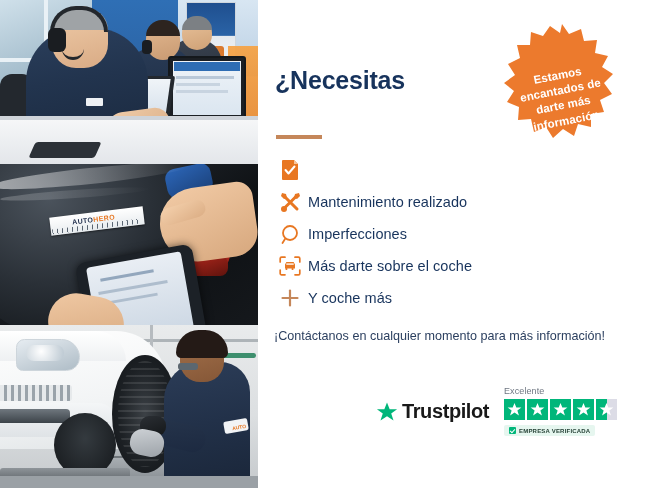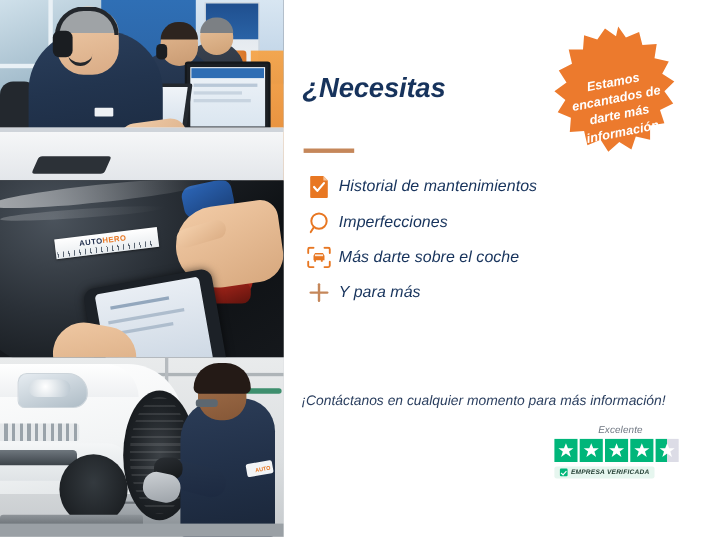--- a/index.html
+++ b/index.html
@@ -174,51 +174,51 @@
     background:linear-gradient(160deg,#cfd3d7,#9aa0a6);border-radius:12px;transform:rotate(12deg);}
   .p3-glove2{position:absolute;right:92px;bottom:52px;width:26px;height:20px;
     background:linear-gradient(160deg,#2b2f34,#141719);border-radius:9px;}
   .p3-cab{position:absolute;right:78px;bottom:10px;width:74px;height:40px;
     background:linear-gradient(180deg,#c3c8cc,#8d9398);border-radius:3px;}
   .p3-cabln{position:absolute;right:78px;bottom:30px;width:74px;height:2px;background:#6f757a;}
   .p3-bench{position:absolute;right:60px;bottom:48px;width:100px;height:8px;
     background:linear-gradient(180deg,#d3b188,#a8835d);}
 
   
-  .content{position:relative;flex:1;height:488px;background:#ffffff;font-style:italic;}
+  .content{position:relative;flex:1;height:488px;background:#ffffff;}
 
   .heading{position:absolute;left:17px;top:48px;width:250px;
     font-size:25px;line-height:1.22;font-weight:700;color:#17335c;letter-spacing:-.2px;}
   .rule{position:absolute;left:18px;top:135px;width:46px;height:4px;background:#c5875a;}
 
   
   .badge{position:absolute;left:241px;top:22px;width:126px;height:126px;}
   .badge svg{position:absolute;inset:0;}
   .badge-ico{position:absolute;left:50px;top:24px;width:26px;height:22px;}
   .badge-txt{position:absolute;left:12px;top:46px;width:102px;
     transform:rotate(-11deg);text-align:center;
     font-size:11.5px;line-height:1.32;font-weight:700;color:#ffffff;letter-spacing:.1px;}
 
   
   .list{position:absolute;left:14px;top:154px;width:360px;}
   .row{display:flex;align-items:center;height:32px;margin-bottom:0px;}
   .row-ico{width:36px;height:24px;flex:0 0 36px;display:flex;align-items:center;justify-content:center;}
   .row-lbl{font-size:14.5px;color:#17335c;font-weight:400;letter-spacing:.05px;}
 
   
-  .para{position:absolute;left:16px;top:341px;width:370px;
+  .para{position:absolute;left:16px;top:313px;width:370px;
     font-size:12.6px;line-height:1.62;color:#2b3f5f;}
 
   
   .tp{position:absolute;left:118px;top:386px;width:250px;height:62px;}
   .tp-logo{position:absolute;left:0px;top:14px;display:flex;align-items:center;gap:4px;}
   .tp-star{width:22px;height:22px;}
   .tp-name{font-size:20px;font-weight:700;color:#191919;letter-spacing:-.4px;}
   .tp-right{position:absolute;left:128px;top:0px;width:120px;}
-  .tp-exc{font-size:9px;color:#6f7782;text-align:center;margin-bottom:3px;letter-spacing:.1px;}
+  .tp-exc{font-size:9px;color:#6f7782;margin-bottom:3px;letter-spacing:.1px;}
   .tp-stars{display:flex;gap:2px;}
   .tp-box{width:21px;height:21px;background:#00b67a;display:flex;align-items:center;justify-content:center;}
   .tp-box.half{background:linear-gradient(90deg,#00b67a 50%,#dcdce6 50%);}
   .tp-box svg{width:15px;height:15px;}
   .tp-ver{margin-top:4px;display:inline-flex;align-items:center;gap:3px;
     background:#e6f6ef;border-radius:2px;padding:2px 5px;}
   .tp-ver-ico{width:7px;height:7px;background:#00b67a;border-radius:1px;position:relative;}
   .tp-ver-ico::after{content:"";position:absolute;left:1.6px;top:1px;width:2px;height:4px;
     border:solid #fff;border-width:0 1.2px 1.2px 0;transform:rotate(42deg);}
   .tp-ver-t{font-size:6px;font-weight:700;color:#1f3b30;letter-spacing:.2px;}
@@ -348,23 +348,36 @@
     <div class="list">
 
       <div class="row">
         <span class="row-ico">
           <svg width="19" height="22" viewBox="0 0 19 22">
             <path fill="#e87722" d="M2 1 h11 l4 4 v15 a1 1 0 0 1 -1 1 H2 a1 1 0 0 1 -1 -1 V2 a1 1 0 0 1 1 -1 z"></path>
             <path fill="#f6c49a" d="M13 1 l4 4 h-4 z"></path>
             <path d="M4.5 11 L7.5 14.5 L13.5 7.5" fill="none" stroke="#fff" stroke-width="2" stroke-linecap="round" stroke-linejoin="round"></path>
           </svg>
         </span>
-        <span class="row-lbl">Historial de mantenimientos</span>
-      </div>
-
+      </div>
+
+      <div class="row">
+        <span class="row-ico">
+          <svg width="21" height="21" viewBox="0 0 21 21">
+            <g stroke="#e87722" stroke-width="3" stroke-linecap="round">
+              <line x1="3.5" y1="3.5" x2="17" y2="17"></line>
+              <line x1="17" y1="3.5" x2="3.5" y2="17"></line>
+            </g>
+            <path fill="#e87722" d="M2 1 l4 1 1 4 -3 1 -3 -3 z"></path>
+            <path fill="#e87722" d="M19 1 l-4 1 -1 4 3 1 3 -3 z"></path>
+            <circle cx="4" cy="17" r="3" fill="#e87722"></circle>
+          </svg>
+        </span>
+        <span class="row-lbl">Mantenimiento realizado</span>
+      </div>
 
       <div class="row">
         <span class="row-ico">
           <svg width="20" height="21" viewBox="0 0 20 21">
             <circle cx="10" cy="9" r="7" fill="none" stroke="#e87722" stroke-width="1.8"></circle>
             <line x1="5" y1="15" x2="2.5" y2="19" stroke="#e87722" stroke-width="1.8" stroke-linecap="round"></line>
           </svg>
         </span>
         <span class="row-lbl">Imperfecciones</span>
       </div>
@@ -387,29 +400,35 @@
 
       <div class="row">
         <span class="row-ico">
           <svg width="20" height="20" viewBox="0 0 20 20">
             <g stroke="#c5875a" stroke-width="2.2" stroke-linecap="round">
               <line x1="10" y1="2.5" x2="10" y2="17.5"></line>
               <line x1="2.5" y1="10" x2="17.5" y2="10"></line>
             </g>
           </svg>
         </span>
-        <span class="row-lbl">Y para más</span>
+        <span class="row-lbl">Y coche más</span>
       </div>
     </div>
 
     <p class="para">
       <span>¡Contáctanos en cualquier momento para más información!</span><br>
     </p>
 
     <div class="tp">
+      <div class="tp-logo">
+        <svg class="tp-star" viewBox="0 0 24 24">
+          <path fill="#00b67a" d="M12 1.6 l2.9 7.3 H23 l-6.4 4.8 2.5 7.7 L12 16.6 4.9 21.4 7.4 13.7 1 8.9 h8.1 z"></path>
+        </svg>
+        <span class="tp-name">Trustpilot</span>
+      </div>
 
       <div class="tp-right">
         <div class="tp-exc">Excelente</div>
         <div class="tp-stars">
           <span class="tp-box">
               <svg viewBox="0 0 24 24">
                 <path fill="#fff" d="M12 1.6 l2.9 7.3 H23 l-6.4 4.8 2.5 7.7 L12 16.6 4.9 21.4 7.4 13.7 1 8.9 h8.1 z"></path>
               </svg>
             </span>
           <span class="tp-box">

